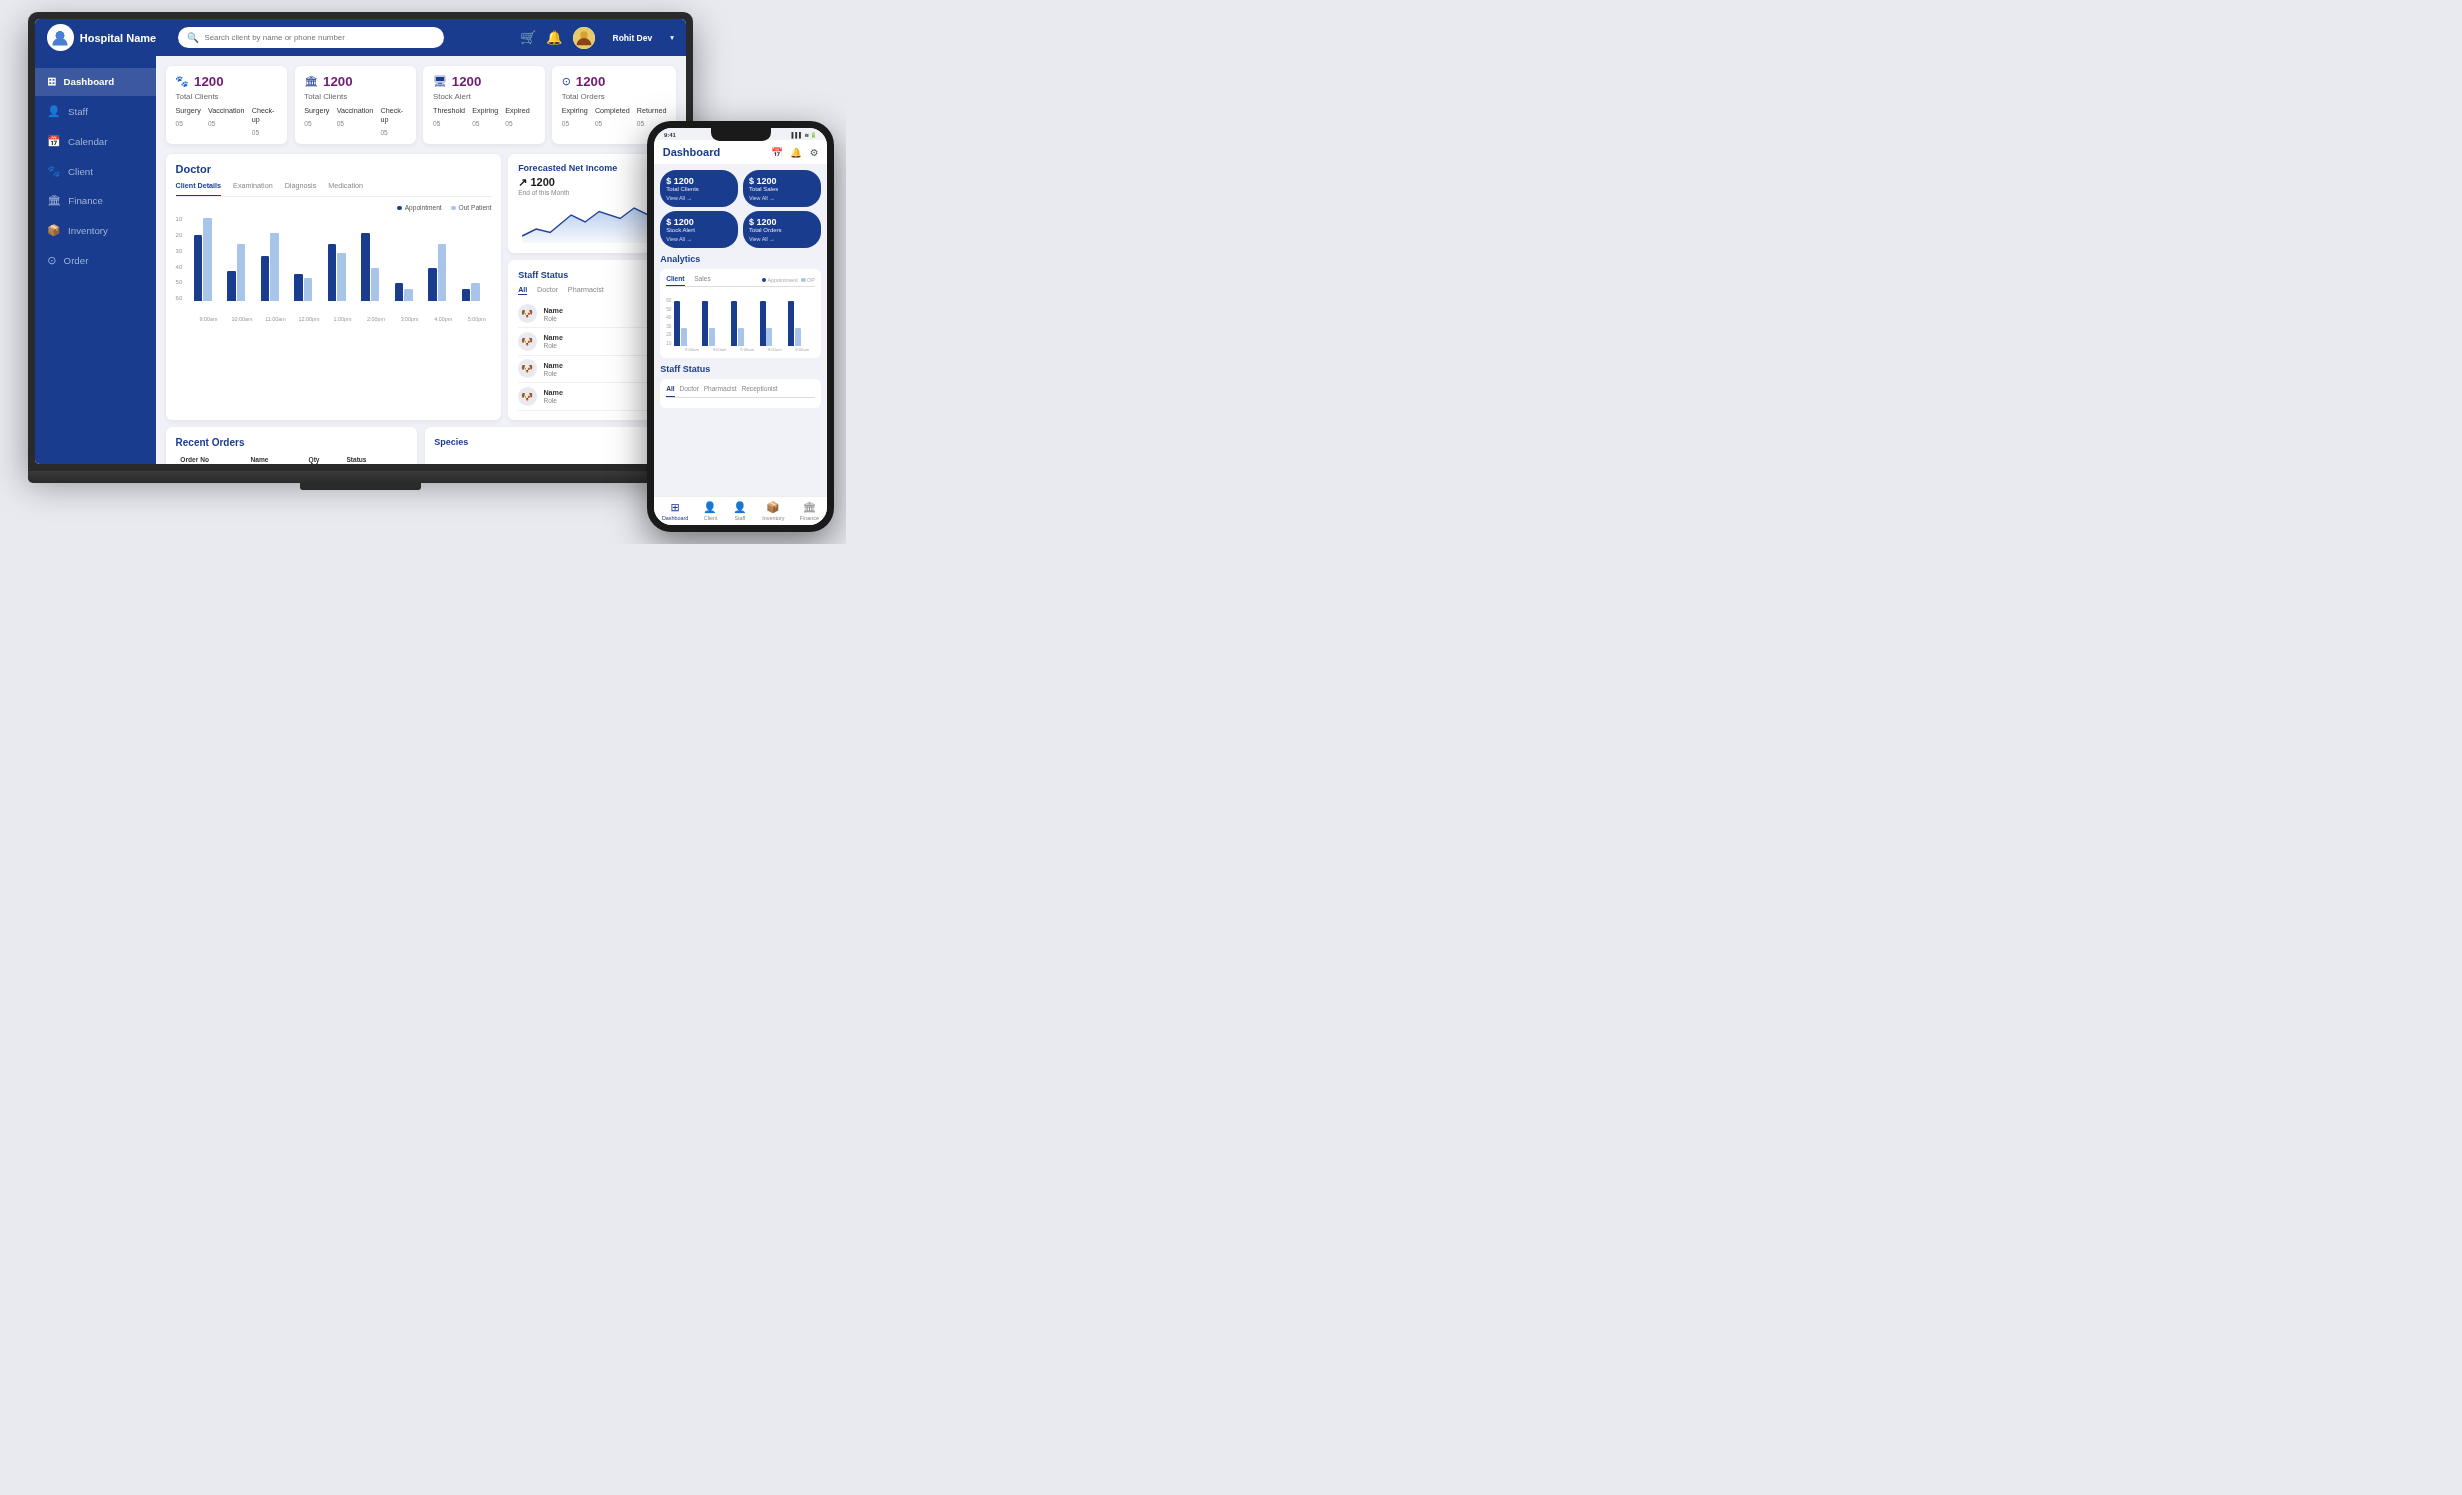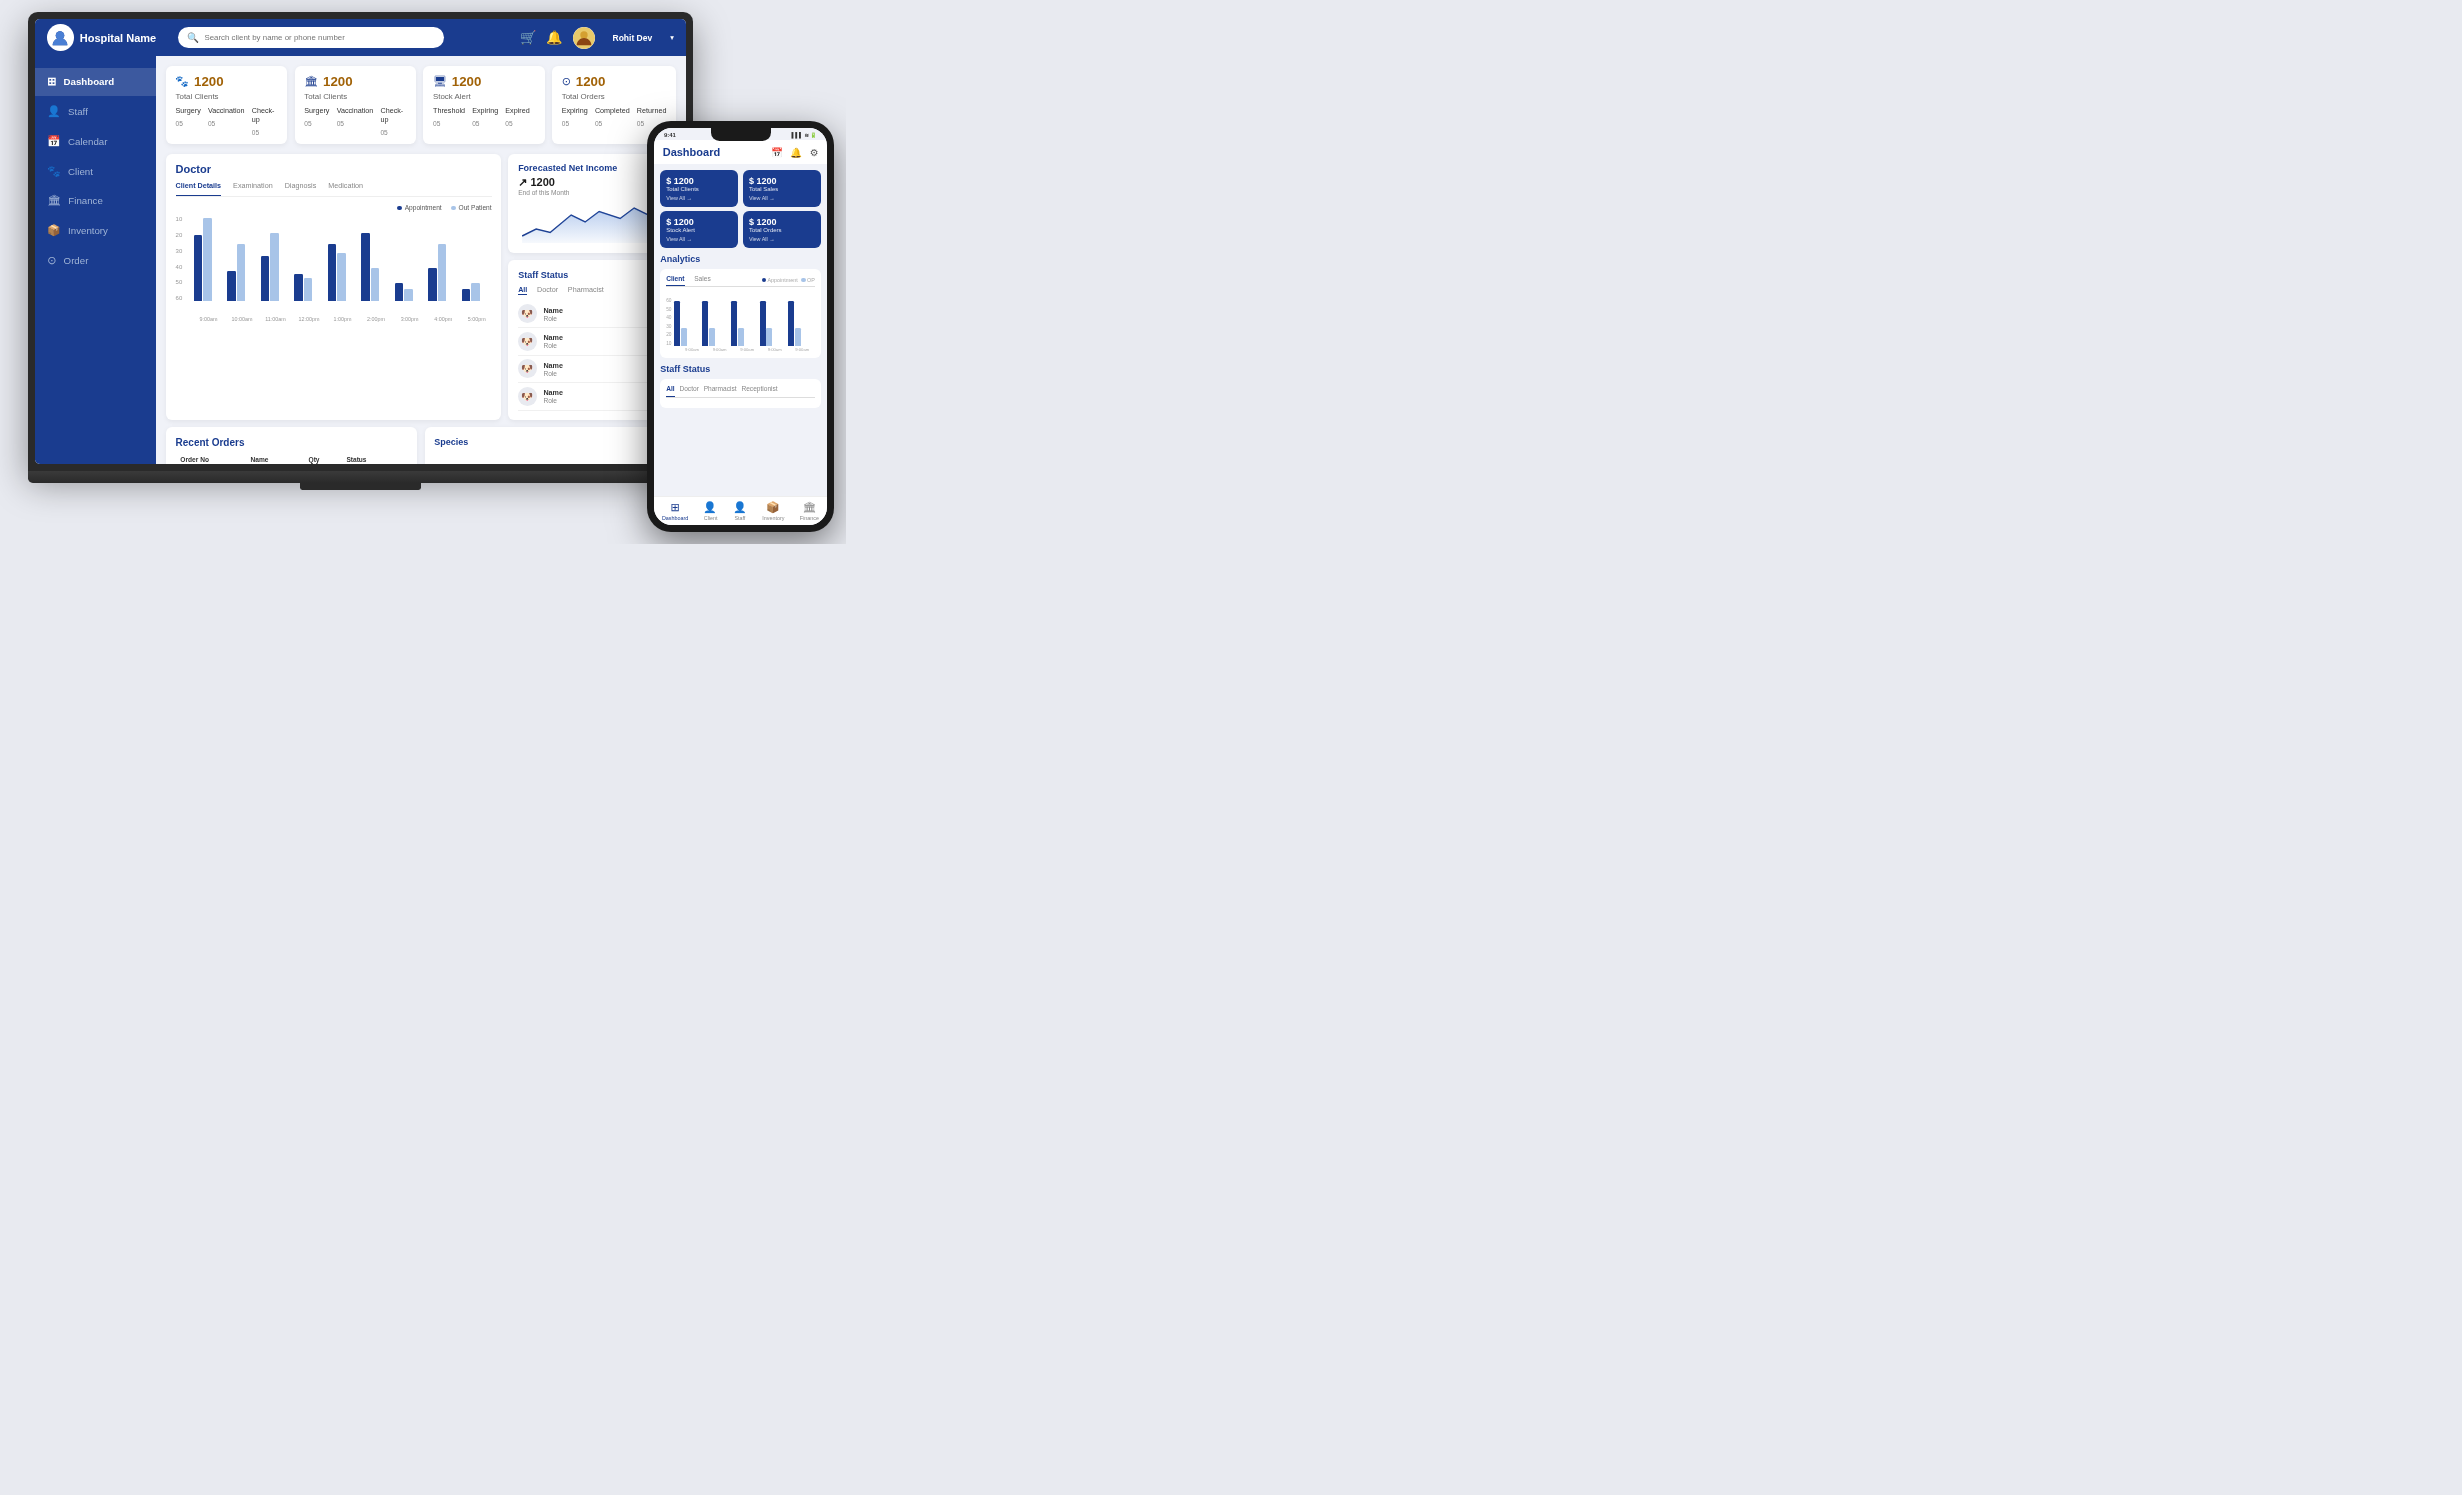--- a/index.html
+++ b/index.html
@@ -216,21 +216,21 @@
       align-items: center;
       gap: 4.8px;
       margin-bottom: 2.4px;
     }
 
     .stat-icon { font-size: 11px; color: #1a3c8f; }
 
     .stat-value {
       font-size: 13.3px;
       font-weight: 700;
-      color: #a16207;
+      color: #701a75;
     }
 
     .stat-label {
       font-size: 7.9px;
       color: #666;
       margin-bottom: 4.8px;
     }
 
     .stat-sub {
       display: flex;
@@ -564,21 +564,21 @@
     
     .phone-stats {
       display: grid;
       grid-template-columns: 1fr 1fr;
       gap: 4.8px;
       margin-bottom: 6px;
     }
 
     .phone-stat {
       background: #1a3c8f;
-      border-radius: 6px;
+      border-radius: 16px;
       padding: 6px;
       color: #fff;
     }
 
     .phone-stat-value { font-size: 9px; font-weight: 700; }
     .phone-stat-label { font-size: 6px; opacity: 0.85; margin-bottom: 2.4px; }
     .phone-stat-link { font-size: 5.4px; opacity: 0.75; margin-top: 2.4px; }
 
     
     .phone-section-title {

